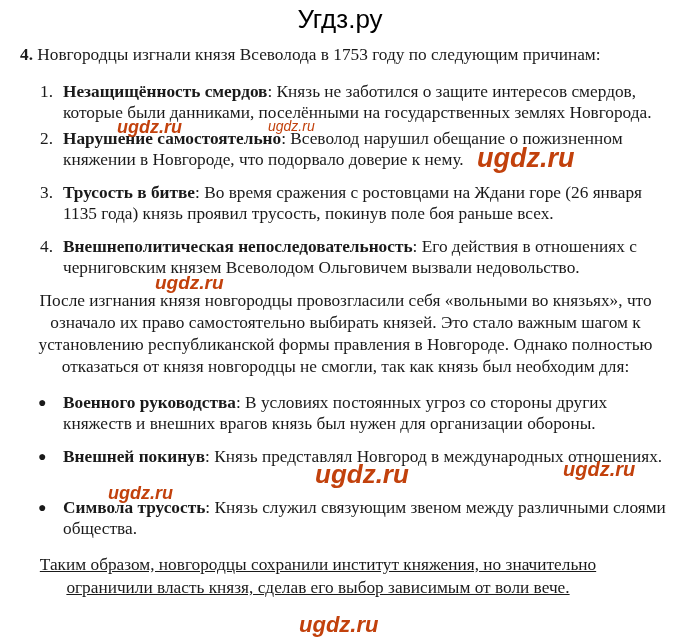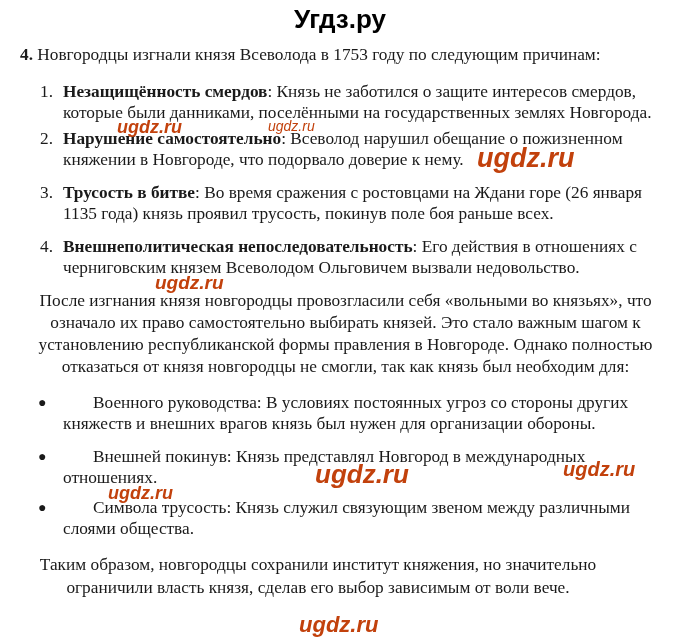--- a/index.html
+++ b/index.html
@@ -2,37 +2,37 @@
 <html><head>
 <meta charset="utf-8">
 <style>
   html, body { margin: 0; padding: 0; background: #ffffff; }
   body {
     width: 680px; height: 643px; position: relative; overflow: hidden;
     font-family: "Liberation Serif", serif; color: #1a1a1a;
   }
   .site-title {
     position: absolute; top: 4px; left: 0; width: 680px; text-align: center;
-    font-family: "Liberation Sans", sans-serif; font-weight: bold; font-size: 26px; color: #000;
+    font-family: "Liberation Sans", sans-serif; font-weight: normal; font-size: 26px; color: #000;
   }
   .text { font-size: 17.3px; line-height: 21px; }
   .question {
     position: absolute; top: 44px; left: 20px; width: 650px;
   }
   .question b { font-weight: bold; }
   .reasons { position: absolute; left: 40px; width: 630px; }
   .reason { position: absolute; left: 0; width: 620px; }
   .reason .num { position: absolute; left: 0; top: 0; }
   .reason .body { margin-left: 23px; }
   .reason .term { font-weight: bold; text-align: right; }
   .para { position: absolute; left: 18px; width: 655px; text-align: center; }
   .bullet { position: absolute; left: 38px; width: 630px; }
   .bullet .dot { position: absolute; left: 0; top: 0; font-size: 14px; line-height: 21px; }
   .bullet .body { margin-left: 25px; }
-  .bullet .term { font-weight: normal; margin-left: 30px; }
+  .bullet .term { font-weight: bold; }
   .wm {
     position: absolute; font-family: "Liberation Sans", sans-serif; font-weight: bold; color: #c2410c;
     white-space: nowrap;
     font-style: italic;
   }
 </style>
 </head>
 <body>
 
 <div class="site-title">Угдз.ру</div>
@@ -69,21 +69,21 @@
 </div>
 <div class="bullet text" style="top:446px;">
   <span class="dot">●</span>
   <div class="body"><span class="term">Внешней покинув</span><span>: Князь представлял Новгород в международных отношениях.</span></div>
 </div>
 <div class="bullet text" style="top:497px;">
   <span class="dot">●</span>
   <div class="body"><span class="term">Символа трусость</span><span>: Князь служил связующим звеном между различными слоями общества.</span></div>
 </div>
 
-<div class="para text" style="top:553px; line-height:23px; width:600px;">Таким образом, новгородцы сохранили институт княжения, но значительно ограничили власть князя, сделав его выбор зависимым от воли вече.</div>
+<div class="para text" style="top:553px; line-height:23px; width:600px;text-decoration:underline;">Таким образом, новгородцы сохранили институт княжения, но значительно ограничили власть князя, сделав его выбор зависимым от воли вече.</div>
 
 <div class="wm" style="left:117px; top:117px; font-size:18px;">ugdz.ru</div>
 <div class="wm" style="left:268px; top:118px; font-size:14px; font-weight:normal;">ugdz.ru</div>
 <div class="wm" style="left:477px; top:143px; font-size:27px;">ugdz.ru</div>
 <div class="wm" style="left:155px; top:272px; font-size:19px;">ugdz.ru</div>
 <div class="wm" style="left:315px; top:459px; font-size:26px;">ugdz.ru</div>
 <div class="wm" style="left:563px; top:458px; font-size:20px;">ugdz.ru</div>
 <div class="wm" style="left:108px; top:483px; font-size:18px;">ugdz.ru</div>
 <div class="wm" style="left:299px; top:612px; font-size:22px;">ugdz.ru</div>
 

